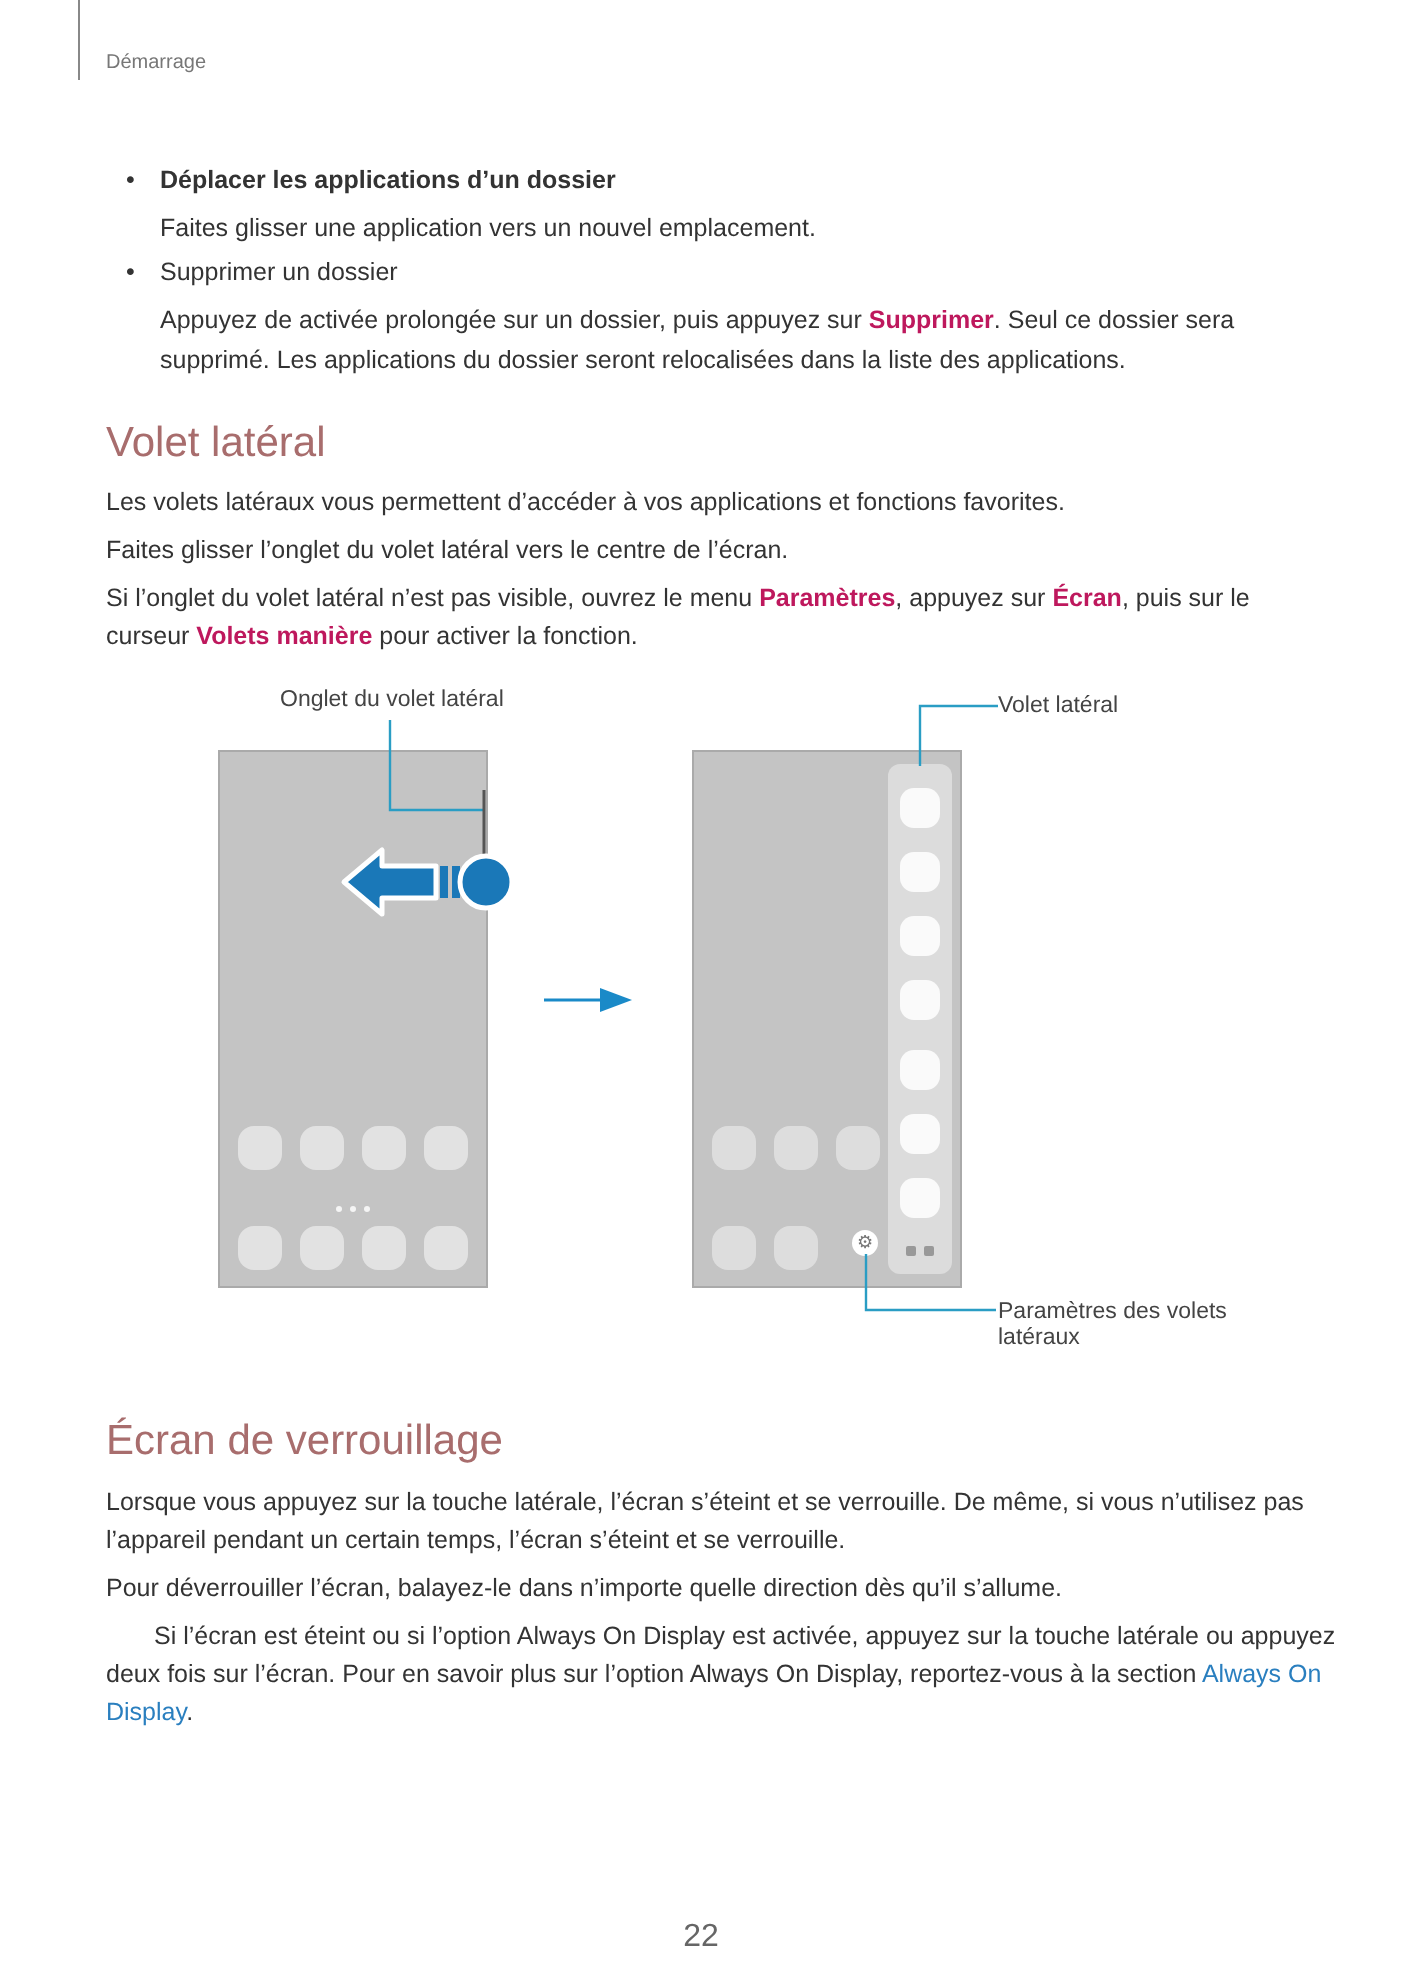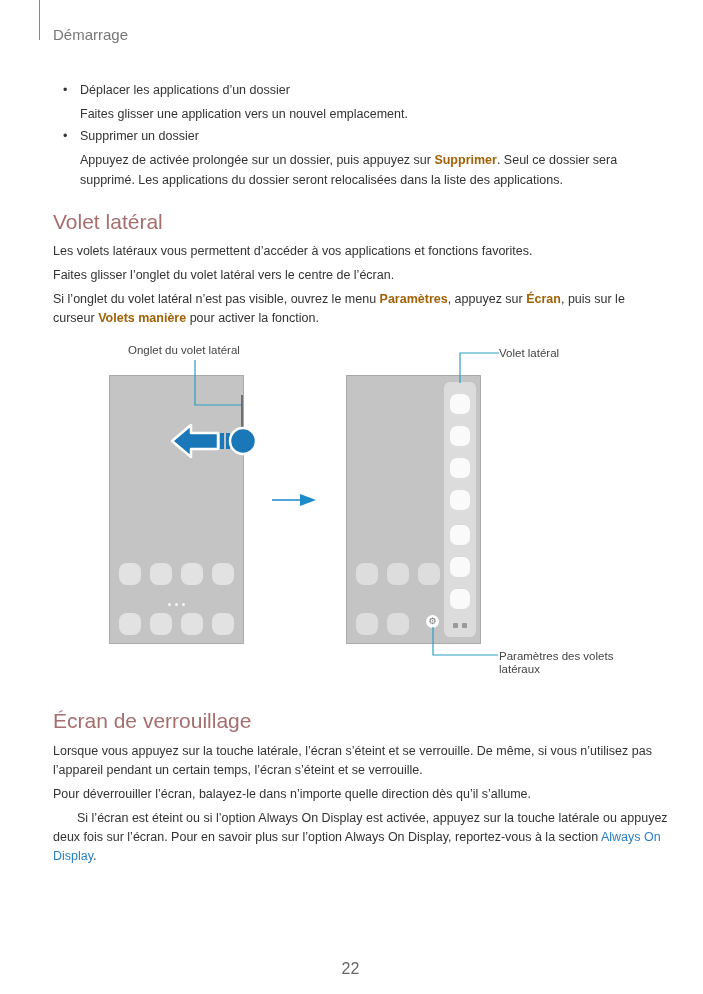--- a/index.html
+++ b/index.html
@@ -1,52 +1,52 @@
 <!DOCTYPE html>
 <html><head>
 <meta charset="utf-8">
 <style>
   html, body { margin:0; padding:0; background:#ffffff; }
   body { width:703px; height:994px; position:relative; overflow:hidden;
          font-family:"Liberation Sans", sans-serif; color:#333; }
   .header-bar { position:absolute; left:39px; top:0; width:1px; height:40px; background:#888; }
-  .header-title { position:absolute; left:53px; top:26px; font-size:15px; color:#777; }
+  .header-title { position:absolute; left:53px; top:26px; font-size:10px; color:#777; }
   .bullet { position:absolute; left:63px; font-size:12.5px; color:#333; }
   .txt { position:absolute; font-size:12.5px; color:#333; line-height:21px; white-space:nowrap; }
-  .txt b { font-weight:bold; color:#a16207;margin-top:16px; }
+  .txt b { font-weight:bold; color:#be185d;margin-top:16px; }
   .h2 { position:absolute; left:53px; font-size:21px; color:#a86d6d; font-weight:normal; }
   .link { color:#2a7fbf; }
   .label { position:absolute; font-size:11.5px; color:#444; line-height:13px; }
   .phone { position:absolute; background:#c4c4c4; border:1px solid #aaa; }
   .app { position:absolute; width:22px; height:22px; background:#e2e2e2; border-radius:8px; }
   .app-w { position:absolute; width:20px; height:20px; background:#fafafa; border-radius:7px; }
   .page-num { position:absolute; left:0; width:701px; top:960px; text-align:center; font-size:16px; color:#666; }
 </style>
 </head>
 <body>
 
 <div class="header-bar"></div>
 <div class="header-title">Démarrage</div>
 
 <span class="bullet" style="top:83px;">•</span>
-<div class="txt" style="left:80px; top:80px;">Déplacer les applications d’un dossier</div>
+<div class="txt" style="left:80px; top:80px;font-weight:bold;">Déplacer les applications d’un dossier</div>
 <div class="txt" style="left:80px; top:104px;">Faites glisser une application vers un nouvel emplacement.</div>
 
 <span class="bullet" style="top:129px;">•</span>
 <div class="txt" style="left:80px; top:126px;">Supprimer un dossier</div>
 <div class="txt" style="left:80px; top:150px;"><span>Appuyez de activée prolongée sur un dossier, puis appuyez sur </span><b>Supprimer</b><span>. Seul ce dossier sera</span></div>
 <div class="txt" style="left:80px; top:170px;">supprimé. Les applications du dossier seront relocalisées dans la liste des applications.</div>
 
 <div class="h2" style="top:210px;">Volet latéral</div>
 <div class="txt" style="left:53px; top:241px;">Les volets latéraux vous permettent d’accéder à vos applications et fonctions favorites.</div>
 <div class="txt" style="left:53px; top:265px;">Faites glisser l’onglet du volet latéral vers le centre de l’écran.</div>
 <div class="txt" style="left:53px; top:289px;"><span>Si l’onglet du volet latéral n’est pas visible, ouvrez le menu </span><b>Paramètres</b><span>, appuyez sur </span><b>Écran</b><span>, puis sur le</span></div>
 <div class="txt" style="left:53px; top:308px;"><span>curseur </span><b>Volets manière</b><span> pour activer la fonction.</span></div>
 
-<div class="label" style="left:128px; top:344px;text-align:right;">Onglet du volet latéral</div>
+<div class="label" style="left:140px; top:344px;text-align:right;">Onglet du volet latéral</div>
 <div class="label" style="left:499px; top:347px;">Volet latéral</div>
 <div class="label" style="left:499px; top:650px;"><span>Paramètres des volets</span><br><span>latéraux</span></div>
 
 <div class="phone" style="left:109px; top:375px; width:133px; height:267px;">
   <div class="app" style="left:9px; top:187px;"></div>
   <div class="app" style="left:40px; top:187px;"></div>
   <div class="app" style="left:71px; top:187px;"></div>
   <div class="app" style="left:102px; top:187px;"></div>
   <div style="position:absolute; left:58px; top:227px; width:18px; height:3px;">
     <span style="position:absolute;left:0;width:3px;height:3px;background:#f5f5f5;border-radius:50%"></span>

